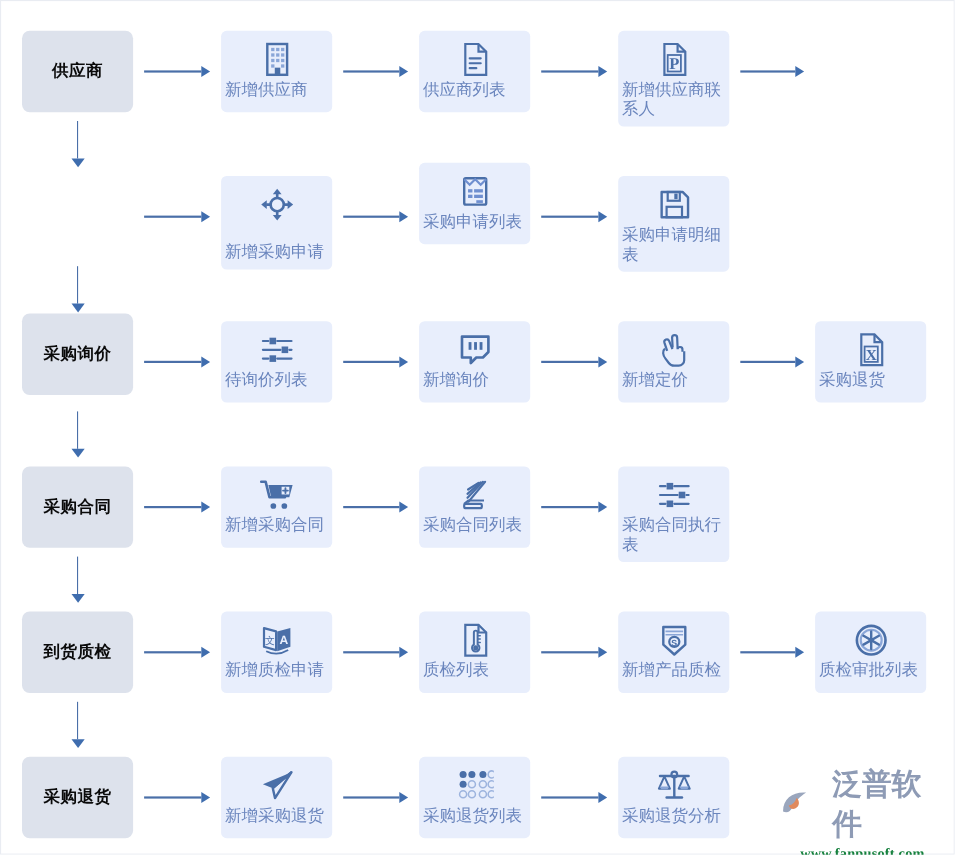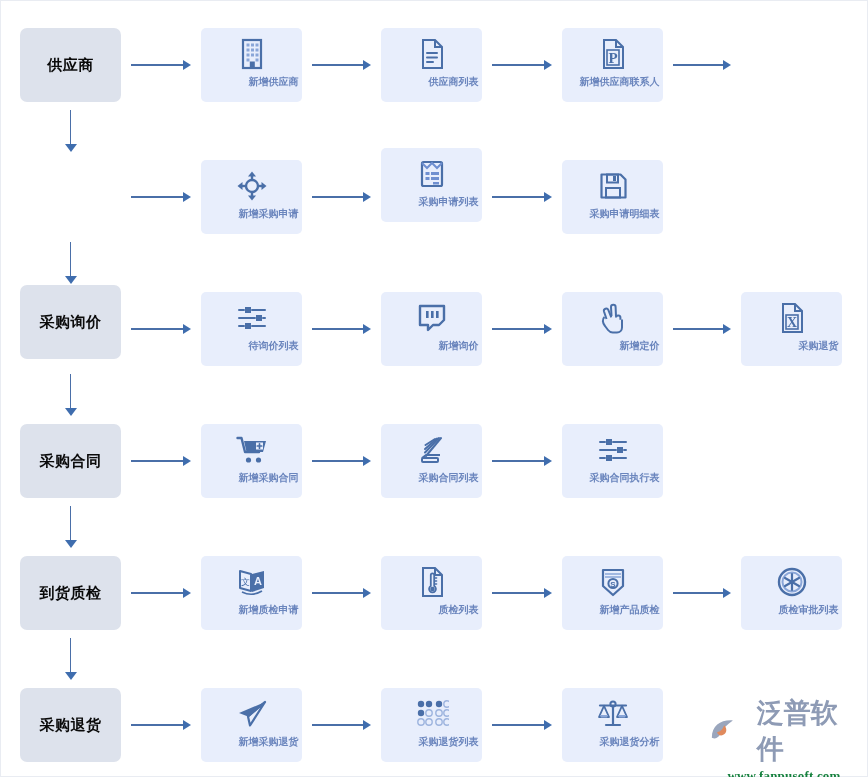--- a/index.html
+++ b/index.html
@@ -60,28 +60,27 @@
   .node .icon {
     width: 34px;
     height: 34px;
     display: flex;
     align-items: center;
     justify-content: center;
     margin-bottom: 2px;
   }
   .node .icon svg { display: block; }
   .node-label {
-    font-size: 10px;
+    font-size: 15px;
     color: #6a85bd;
     line-height: 18px;
-    text-align: right;
+    text-align: left;
     width: 94px;
     word-break: break-all;
     padding-bottom: 6px;
-    font-weight: bold;
   }
 
   
   .h-arrow {
     position: absolute;
     height: 10px;
     display: block;
   }
   .h-arrow .line {
     position: absolute;
@@ -222,21 +221,21 @@
       <div class="head" style="left: 52px;"></div>
     </div>
     <div class="h-arrow" style="left: 672px; top: 59px; width: 58px;">
       <div class="line" style="width: 50px;"></div>
       <div class="head" style="left: 50px;"></div>
     </div>
     <div class="v-arrow" style="left: 63.5px; top: 109px; height: 42px;">
       <div class="line" style="height: 34px;"></div>
       <div class="head" style="top: 34px;"></div>
     </div>
-    <div class="node" style="left: 200px; top: 159px;">
+    <div class="node" style="left: 200px; top: 159px; gap: 16px;">
       <div class="icon">
         <svg width="32" height="32" viewBox="0 0 32 32">
     <circle cx="16" cy="16" r="6" fill="none" stroke="#4a6fa8" stroke-width="2.4"></circle>
     <path d="M16 1.5 l4 5 h-8 Z" fill="#4a6fa8"></path>
     <path d="M16 30.5 l4 -5 h-8 Z" fill="#4a6fa8"></path>
     <path d="M1.5 16 l5 -4 v8 Z" fill="#4a6fa8"></path>
     <path d="M30.5 16 l-5 -4 v8 Z" fill="#4a6fa8"></path>
     <line x1="16" y1="6" x2="16" y2="10" stroke="#4a6fa8" stroke-width="2.4"></line>
     <line x1="16" y1="22" x2="16" y2="26" stroke="#4a6fa8" stroke-width="2.4"></line>
     <line x1="6" y1="16" x2="10" y2="16" stroke="#4a6fa8" stroke-width="2.4"></line>

